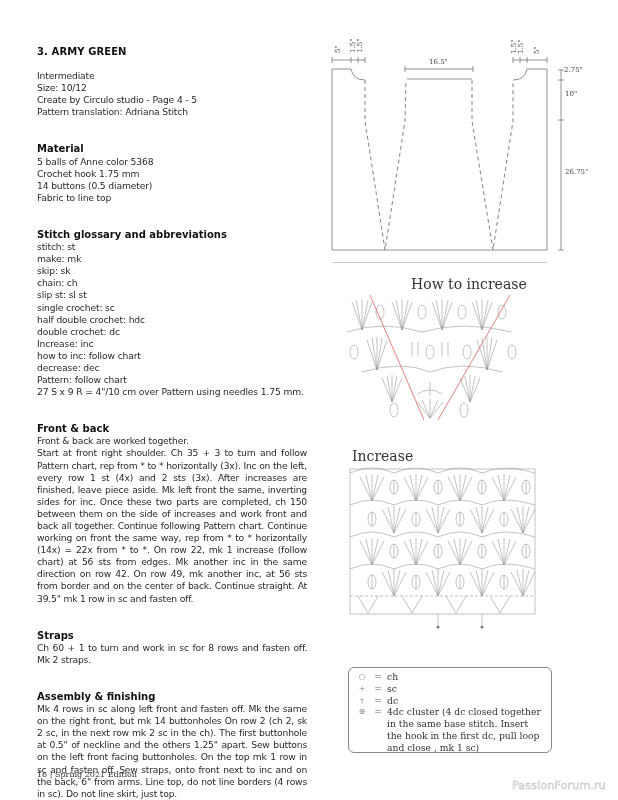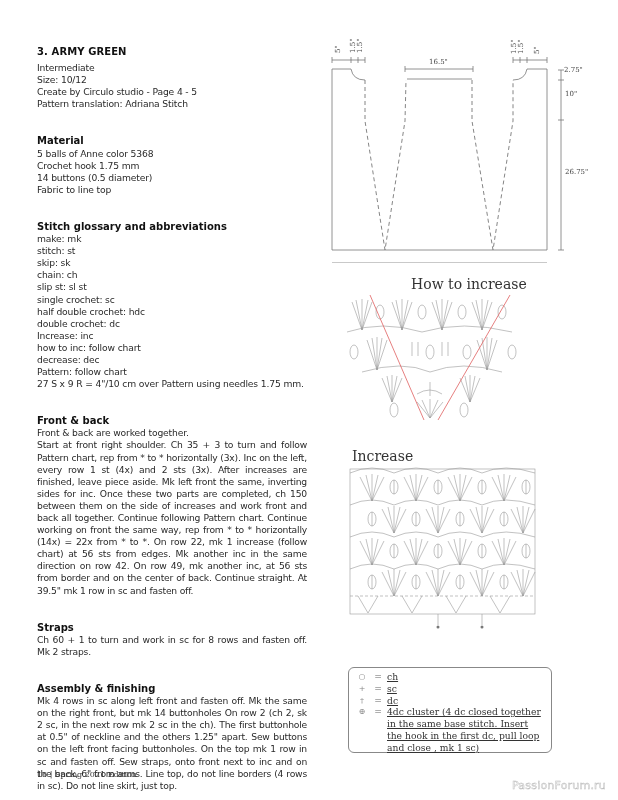--- a/index.html
+++ b/index.html
@@ -1,54 +1,54 @@
 <!DOCTYPE html>
 <html><head>
 <meta charset="utf-8">
 <style>
   * { margin:0; padding:0; box-sizing:border-box; }
   html, body { width:618px; height:800px; background:#ffffff; overflow:hidden; }
   body { position:relative; font-family:"DejaVu Sans", sans-serif; color:#2a2a2a; }
   .left-col { position:absolute; left:37px; top:46px; width:270px; font-size:9.2px; line-height:12.1px; }
-  .title { font-weight:bold; font-size:10px; color:#111; margin-bottom:4px; letter-spacing:0.1px; }
+  .title { font-weight:bold; font-size:10px; color:#111; margin-bottom:12px; letter-spacing:0.1px; }
   .section-head { font-weight:bold; font-size:10px; color:#111; margin-top:25px; }
   .line { display:block; white-space:nowrap; letter-spacing:-0.15px; }
   .para { text-align:justify; letter-spacing:-0.2px; }
   .footer { position:absolute; left:37px; top:770px; font-family:"DejaVu Serif", serif; font-size:8px; color:#333; }
   .watermark { position:absolute; right:12px; top:779px; font-family:"DejaVu Sans", sans-serif; font-size:11px; color:#fff; -webkit-text-stroke:0.5px #bbb; letter-spacing:0.2px; }
   .schematic { position:absolute; left:325px; top:38px; width:270px; height:225px; }
   .schematic svg text { font-family:"DejaVu Serif", serif; font-size:7px; fill:#444; }
   .chart-title { position:absolute; font-family:"DejaVu Serif", serif; font-size:14px; color:#333; }
   .inc-chart { position:absolute; left:342px; top:290px; width:178px; height:130px; }
   .pattern-chart { position:absolute; left:348px; top:465px; width:190px; height:175px; }
   .legend { position:absolute; left:348px; top:667px; width:204px; height:86px; border:1px solid #888; border-radius:6px; font-family:"DejaVu Serif", serif; font-size:9.2px; line-height:11.8px; color:#333; padding:3px 6px; }
   .legend-row { display:flex; }
   .legend-sym { width:14px; text-align:center; color:#888; font-size:8px; }
   .legend-eq { width:18px; text-align:center; color:#666; }
-  .legend-txt { flex:1;text-decoration:underline; }
+  .legend-txt { flex:1; }
 </style>
 </head>
 <body>
 
 <div class="left-col">
   <div class="title">3. ARMY GREEN</div>
   <span class="line">Intermediate</span>
   <span class="line">Size: 10/12</span>
   <span class="line">Create by Circulo studio  -  Page 4 - 5</span>
   <span class="line">Pattern translation: Adriana Stitch</span>
 
   <div class="section-head">Material</div>
   <span class="line">5 balls of Anne color 5368</span>
   <span class="line">Crochet hook 1.75 mm</span>
   <span class="line">14 buttons (0.5 diameter)</span>
   <span class="line">Fabric to line top</span>
 
   <div class="section-head">Stitch glossary and abbreviations</div>
+  <span class="line">stitch: st</span>
   <span class="line">make: mk</span>
-  <span class="line">stitch: st</span>
   <span class="line">skip: sk</span>
   <span class="line">chain: ch</span>
   <span class="line">slip st: sl st</span>
   <span class="line">single crochet: sc</span>
   <span class="line">half double crochet: hdc</span>
   <span class="line">double crochet: dc</span>
   <span class="line">Increase: inc</span>
   <span class="line">how to inc: follow chart</span>
   <span class="line">decrease: dec</span>
   <span class="line">Pattern: follow chart</span>

